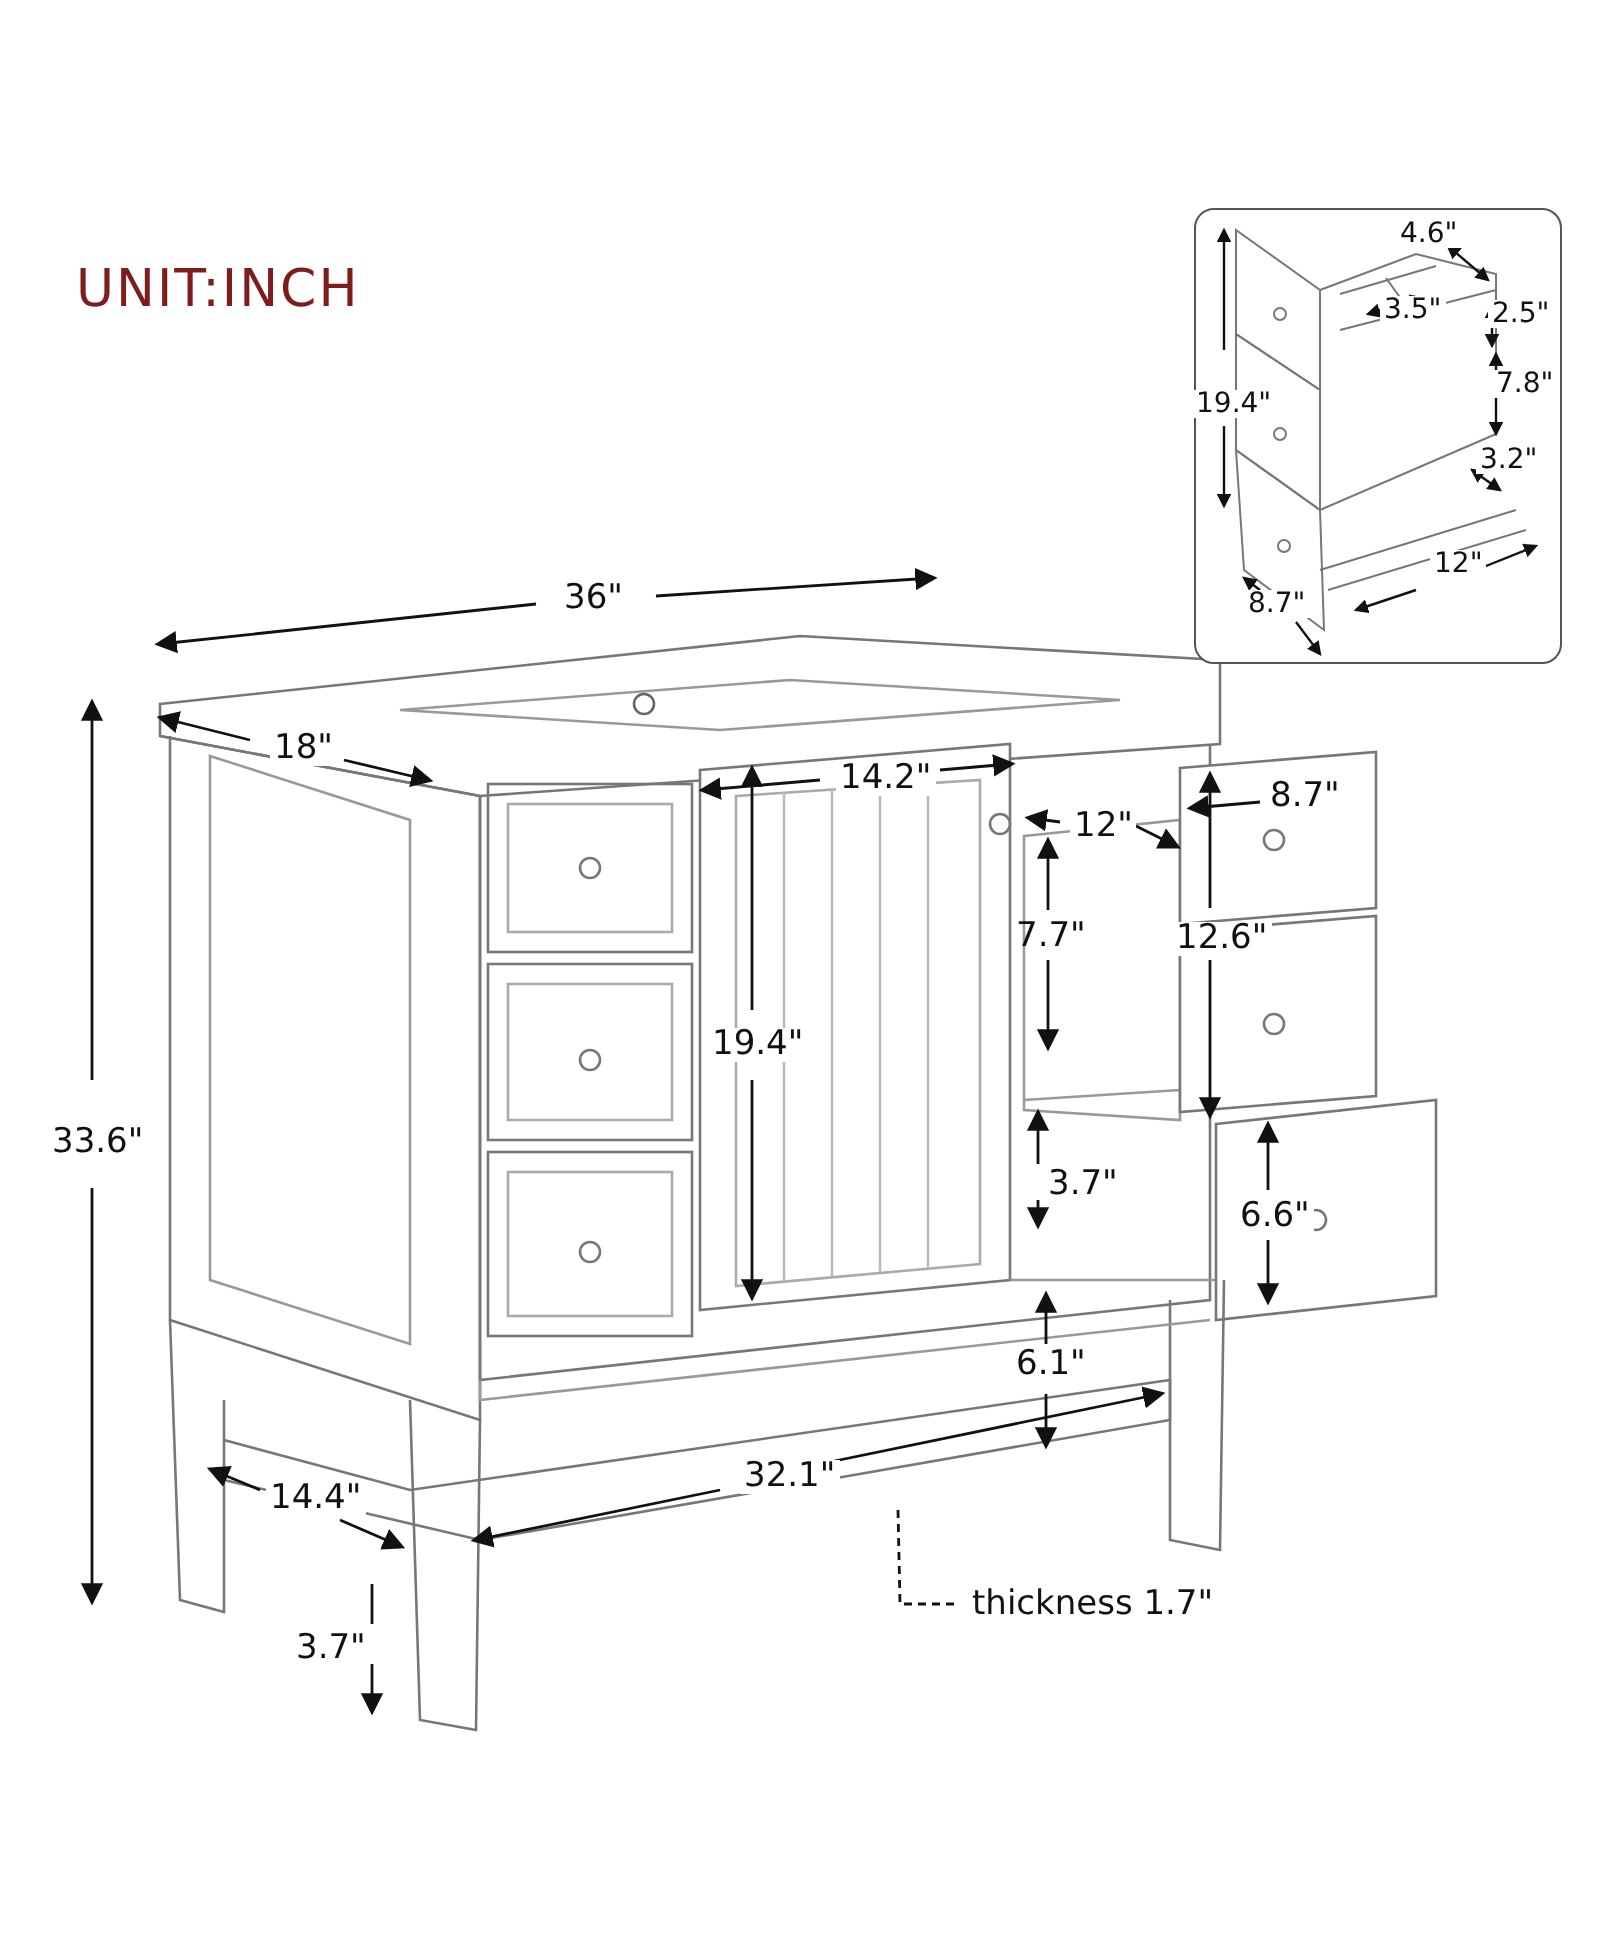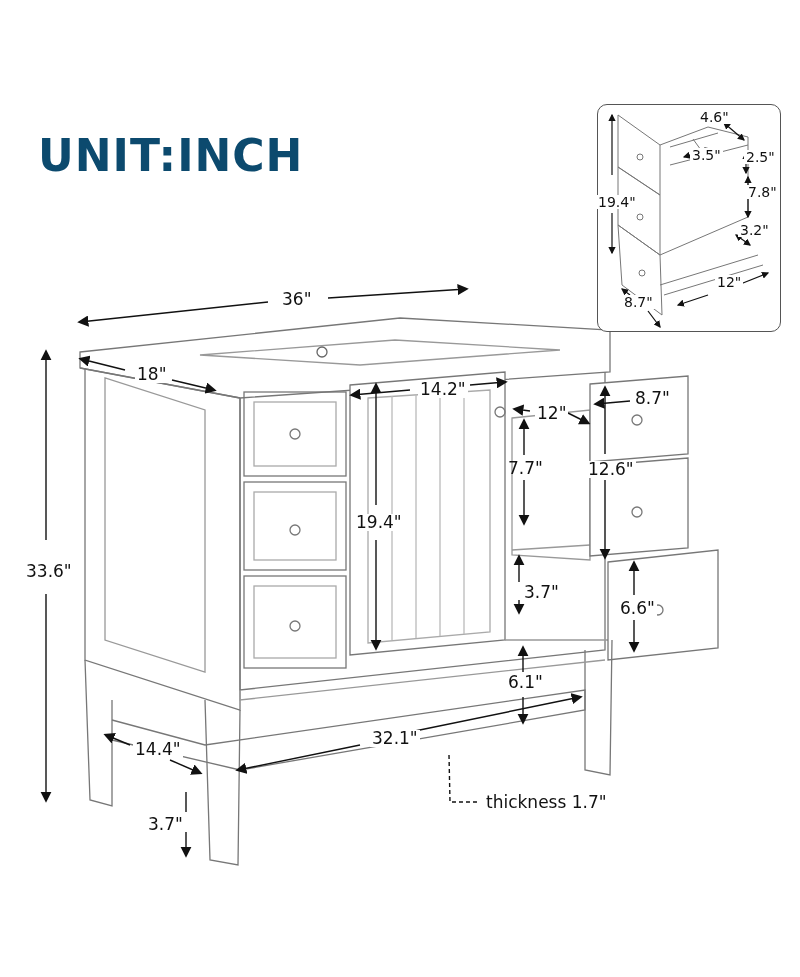--- a/index.html
+++ b/index.html
@@ -1,19 +1,19 @@
 <!DOCTYPE html>
 <html><head>
 <meta charset="utf-8">
 <style>
   html, body { margin: 0; padding: 0; background: #ffffff; }
   body { width: 800px; height: 977px; position: relative; overflow: hidden;
          font-family: "DejaVu Sans", "Liberation Sans", sans-serif; color: #222; }
-  .unit-title { position: absolute; left: 38px; top: 130px; font-size: 44px;
-                letter-spacing: 1px; color: #0c4a6e; font-weight: 700; }
+  .unit-title { position: absolute; left: 38px; top: 130px; font-size: 26px;
+                letter-spacing: 1px; color: #7f1d1d; font-weight: 400; }
   svg.drawing { position: absolute; left: 0; top: 0; }
   .lbl { position: absolute; font-size: 17px; color: #111; background: #fff;
          line-height: 1; padding: 0 2px; white-space: nowrap; }
   .lbl.nobg { background: transparent; }
   .lbl.sm { font-size: 14px; }
   .inset-box { position: absolute; left: 597px; top: 104px; width: 182px; height: 226px;
                border: 1.5px solid #555; border-radius: 10px; background: #fff; }
 </style>
 </head>
 <body>

